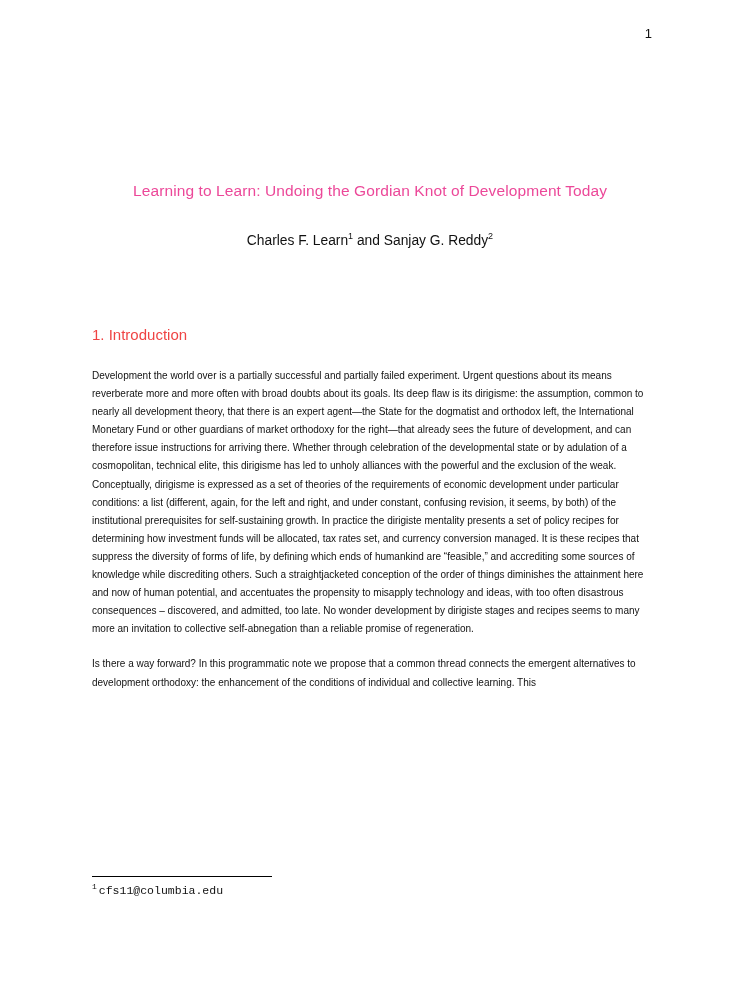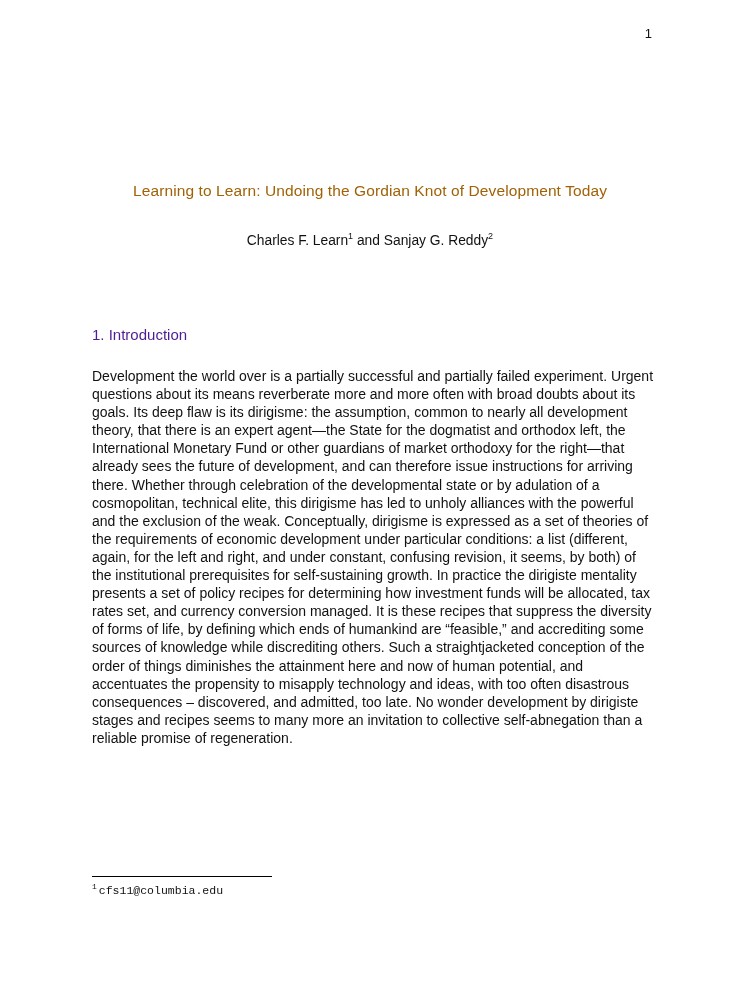--- a/index.html
+++ b/index.html
@@ -26,21 +26,21 @@
   }
   .title {
     position: absolute;
     top: 182px;
     left: 70px;
     right: 70px;
     margin: 0;
     text-align: center;
     font-size: 15.5px;
     font-weight: normal;
-    color: #a16207;
+    color: #ec4899;
     letter-spacing: 0.1px;
   }
   .authors {
     position: absolute;
     top: 233px;
     left: 70px;
     right: 70px;
     text-align: center;
     font-size: 13.8px;
     color: #111111;
@@ -53,25 +53,25 @@
   .body-block {
     position: absolute;
     top: 326px;
     left: 92px;
     width: 566px;
   }
   .section-heading {
     margin: 0 0 24px 0;
     font-size: 15px;
     font-weight: normal;
-    color: #4c1d95;
+    color: #ef4444;
   }
   .body-para {
     margin: 0 0 17px 0;
-    font-size: 14px;
+    font-size: 10px;
     line-height: 18.1px;
     text-align: left;
     color: #111111;
   }
   .footnotes {
     position: absolute;
     left: 92px;
     top: 876px;
     width: 566px;
     font-family: Liberation Mono, monospace;
@@ -102,20 +102,21 @@
 
   <h1 class="title">Learning to Learn: Undoing the Gordian Knot of Development Today</h1>
 
   <div class="authors"><span>Charles F. Learn</span><sup>1</sup><span> and </span><span>Sanjay G. Reddy</span><sup>2</sup></div>
 
   <div class="body-block">
     <h2 class="section-heading">1. Introduction</h2>
 
     <p class="body-para">Development the world over is a partially successful and partially failed experiment.  Urgent questions about its means reverberate more and more often with broad doubts about its goals. Its deep flaw is its dirigisme: the assumption, common to nearly all development theory, that there is an expert agent—the State for the dogmatist and orthodox left, the International Monetary Fund or other guardians of market orthodoxy for the right—that already sees the future of development, and can therefore issue instructions for arriving there.   Whether through celebration of the developmental state or by adulation of a cosmopolitan, technical elite, this dirigisme has led to unholy alliances with the powerful and the exclusion of the weak.  Conceptually, dirigisme is expressed as a set of theories of the requirements of economic development under particular conditions: a list (different, again, for the left and right, and under constant, confusing revision, it seems, by both) of the institutional prerequisites for self-sustaining growth.  In practice the dirigiste mentality presents a set of policy recipes for determining how investment funds will be allocated, tax rates set, and currency conversion managed. It is these recipes that suppress the diversity of forms of life, by defining which ends of humankind are “feasible,” and accrediting some sources of knowledge while discrediting others.  Such a straightjacketed conception of the order of things diminishes the attainment here and now of human potential, and accentuates the propensity to misapply technology and ideas, with too often disastrous consequences – discovered, and admitted, too late.  No wonder development by dirigiste stages and recipes seems to many more an invitation to collective self-abnegation than a reliable promise of regeneration.</p>
 
+    <p class="body-para">Is there a way forward? In this programmatic note we propose that a common thread connects the emergent alternatives to development orthodoxy:  the enhancement of the conditions of individual and collective learning. This</p>
   </div>
 
   <div class="footnotes">
     <div class="footnote-rule"></div>
     <div class="footnote"><sup>1</sup><span>cfs11@columbia.edu</span></div>
   </div>
 
 </div>
 
 </body></html>

